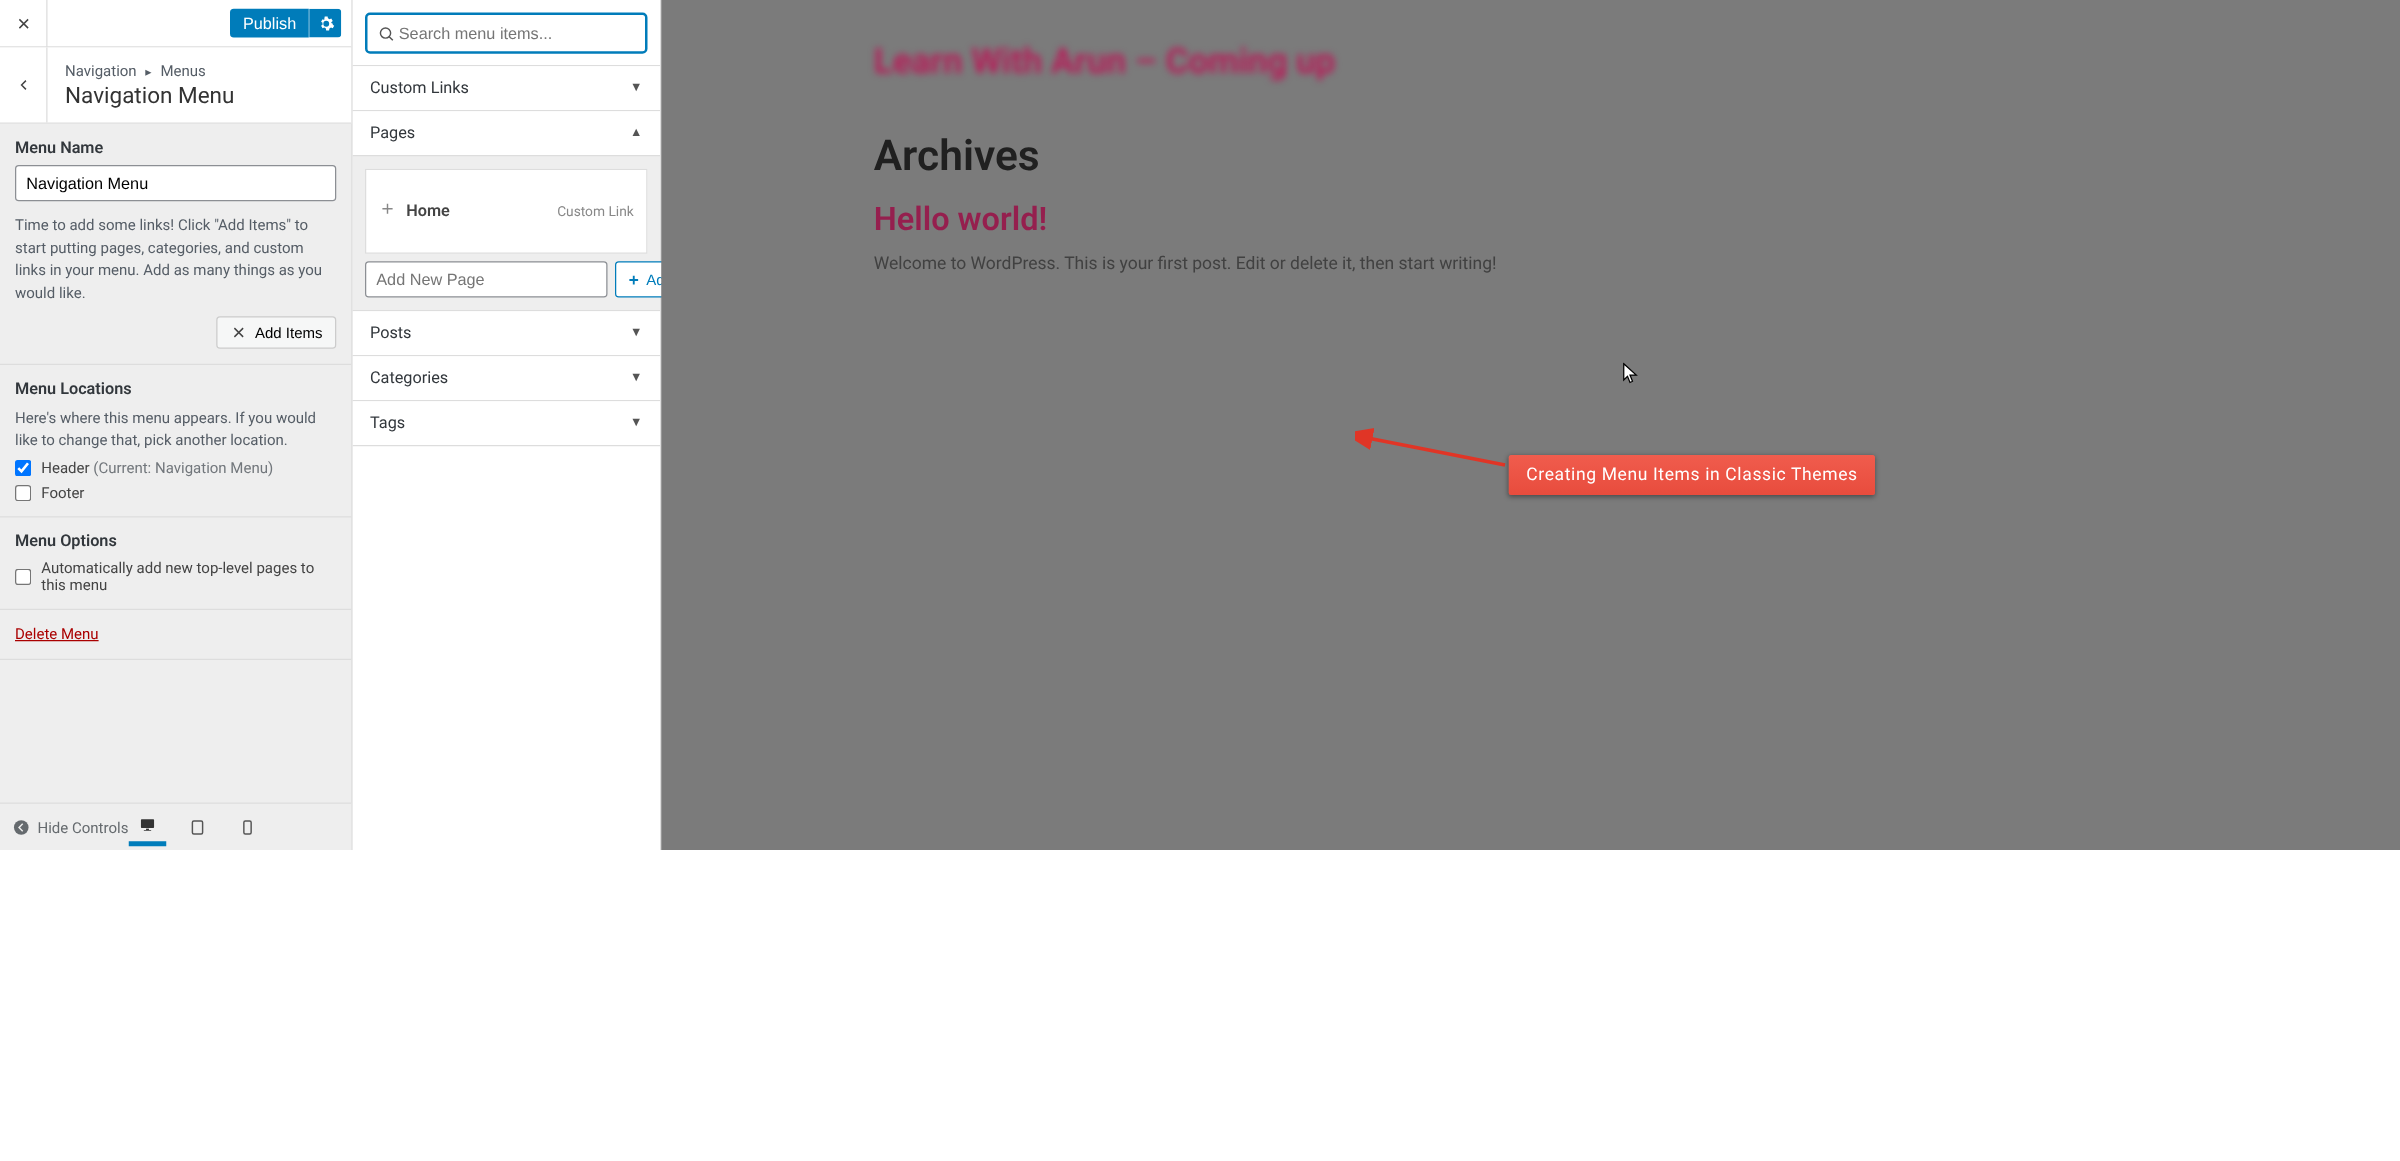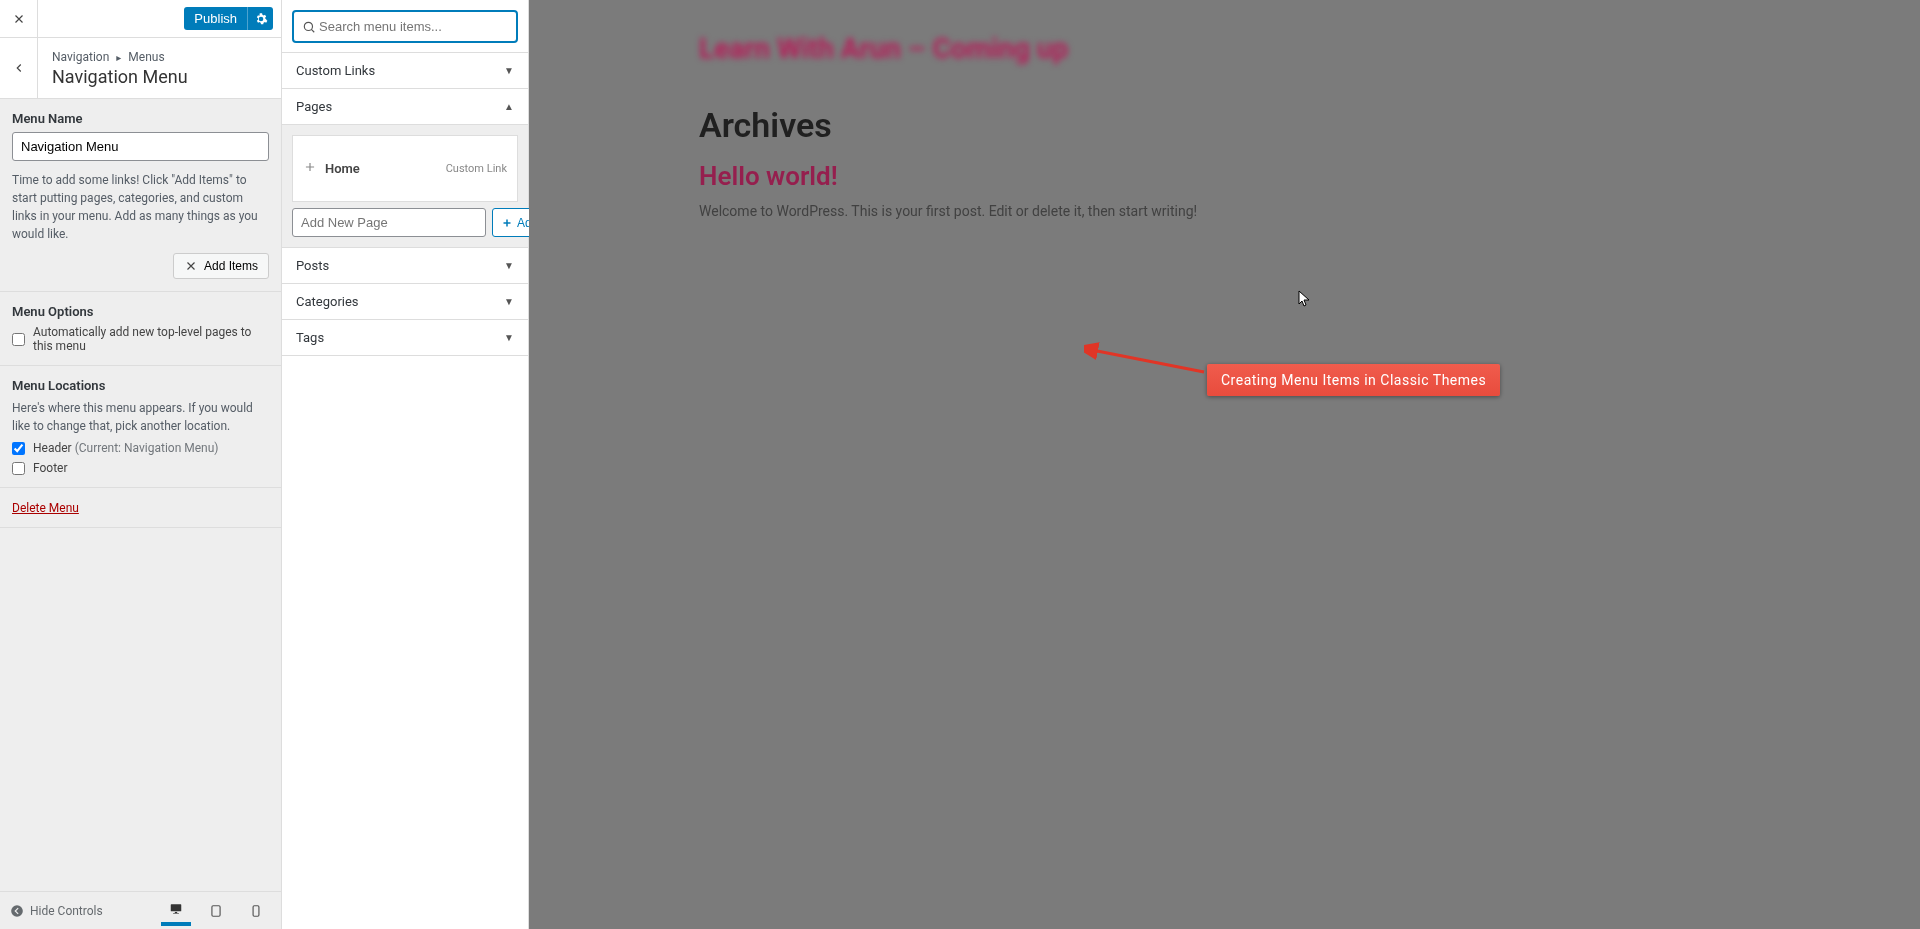--- a/index.html
+++ b/index.html
@@ -1,18 +1,18 @@
 <!DOCTYPE html>
 <html><head>
   <meta charset="utf-8">
   <style>
     * { margin: 0; padding: 0; box-sizing: border-box; }
     body { font-family: -apple-system, BlinkMacSystemFont, "Segoe UI", Roboto, Oxygen-Sans, Ubuntu, Cantarell, "Helvetica Neue", sans-serif; font-size: 13px; color: #444; overflow: hidden; height: 929px; width: 1920px; }
     
-    .layout { display: flex; height: 929px; }
+    .layout { display: flex; height: 680px; }
     
     
     .sidebar { width: 282px; background: #eee; border-right: 1px solid #ddd; display: flex; flex-direction: column; position: relative; }
     .sidebar-header { display: flex; align-items: center; height: 38px; border-bottom: 1px solid #ddd; background: #fff; }
     .close-btn { width: 38px; height: 38px; display: flex; align-items: center; justify-content: center; border-right: 1px solid #ddd; cursor: pointer; }
     .publish-area { flex: 1; display: flex; justify-content: flex-end; padding: 6px 8px; gap: 0; }
     .publish-btn { background: #007cba; color: #fff; border: none; padding: 4px 10px; font-size: 13px; border-radius: 3px 0 0 3px; cursor: pointer; }
     .publish-gear { background: #007cba; color: #fff; border: none; width: 26px; border-radius: 0 3px 3px 0; border-left: 1px solid rgba(255,255,255,0.3); display:flex;align-items:center;justify-content:center; cursor:pointer;}
     
     .breadcrumb-row { display: flex; align-items: center; border-bottom: 1px solid #ddd; background: #fff; }
@@ -28,21 +28,21 @@
     .description { font-size: 12px; color: #555d66; margin-top: 10px; line-height: 1.5; }
     .add-items-btn { margin-top: 10px; float: right; background: #f6f7f7; border: 1px solid #ccc; border-radius: 3px; padding: 5px 10px; font-size: 12px; cursor: pointer; display:flex;align-items:center;gap:6px; }
     .clearfix::after { content:""; display:table; clear:both; }
     
     .location-item { display:flex; align-items:center; margin-top: 6px; font-size: 12px; }
     .location-item input { margin-right: 8px; }
     .current-tag { color: #72777c; }
     
     .delete-link { color: #a00; font-size: 12px; text-decoration: underline; cursor: pointer; margin-top: 44px; }
     
-    .sidebar-footer { position: absolute; bottom: 0; left: 0; right: 0; height: 38px; background: #eee; border-top: 1px solid #ddd; display: flex; align-items: center; justify-content: space-between; padding: 0 10px; }
+    .sidebar-footer { position: absolute; bottom: 0; left: 0; right: 0; height: 38px; background: #eee; border-top: 1px solid #ddd; display: flex; align-items: center; padding: 0 10px; }
     .hide-controls { font-size: 12px; color: #656a6e; display:flex; align-items:center; gap:6px; cursor:pointer; }
     .device-toggles { display: flex; gap: 10px; }
     .device-btn { width: 30px; height: 30px; display:flex; align-items:center; justify-content:center; cursor:pointer; color: #555; }
     .device-btn.active { border-bottom: 4px solid #007cba; }
     
     
     .items-panel { width: 247px; background: #fff; border-right: 1px solid #ddd; display: flex; flex-direction: column; }
     .search-wrap { padding: 10px; }
     .search-box { display:flex; align-items:center; border: 2px solid #007cba; border-radius: 4px; padding: 4px 8px; }
     .search-box input { border: none; outline: none; flex:1; font-size: 13px; padding: 3px; }
@@ -113,43 +113,43 @@
     <div class="section clearfix">
       <div class="section-title">Menu Name</div>
       <input type="text" class="text-input" value="Navigation Menu" style="">
       <div class="description">Time to add some links! Click "Add Items" to start putting pages, categories, and custom links in your menu. Add as many things as you would like.</div>
       <button class="add-items-btn">
         <svg class="icon" viewBox="0 0 24 24" fill="none" stroke="#444" stroke-width="2">
             <path d="M18 6L6 18M6 6l12 12"></path>
           </svg>
         <span>Add Items</span>
       </button>
-    </div>
-
-    <div class="section">
-      <div class="section-title">Menu Options</div>
-      <div class="location-item">
-        <input type="checkbox" style="">
-        <span>Automatically add new top-level pages to this menu</span>
-      </div>
     </div>
 
     <div class="section">
       <div class="section-title">Menu Locations</div>
       <div class="description" style="margin-top:4px;">Here's where this menu appears. If you would like to change that, pick another location.</div>
       <div id="locations-container">
           <div class="location-item">
             <input type="checkbox" checked="" style="">
             <span><span>Header </span><span class="current-tag">(Current: Navigation Menu)</span></span>
           </div>
           <div class="location-item">
             <input type="checkbox" style="">
             <span><span>Footer </span><span class="current-tag"></span></span>
           </div>
         </div>
+    </div>
+
+    <div class="section">
+      <div class="section-title">Menu Options</div>
+      <div class="location-item">
+        <input type="checkbox" style="">
+        <span>Automatically add new top-level pages to this menu</span>
+      </div>
     </div>
 
     <div class="section">
       <span class="delete-link">Delete Menu</span>
     </div>
 
     <div class="sidebar-footer">
       <div class="hide-controls">
         <svg class="icon" viewBox="0 0 24 24" fill="#656a6e">
             <circle cx="12" cy="12" r="10" fill="#656a6e"></circle>

